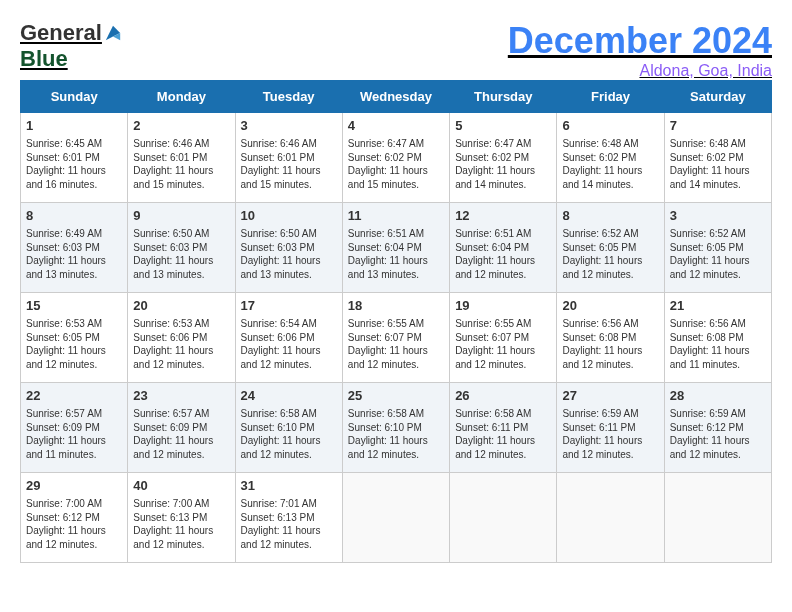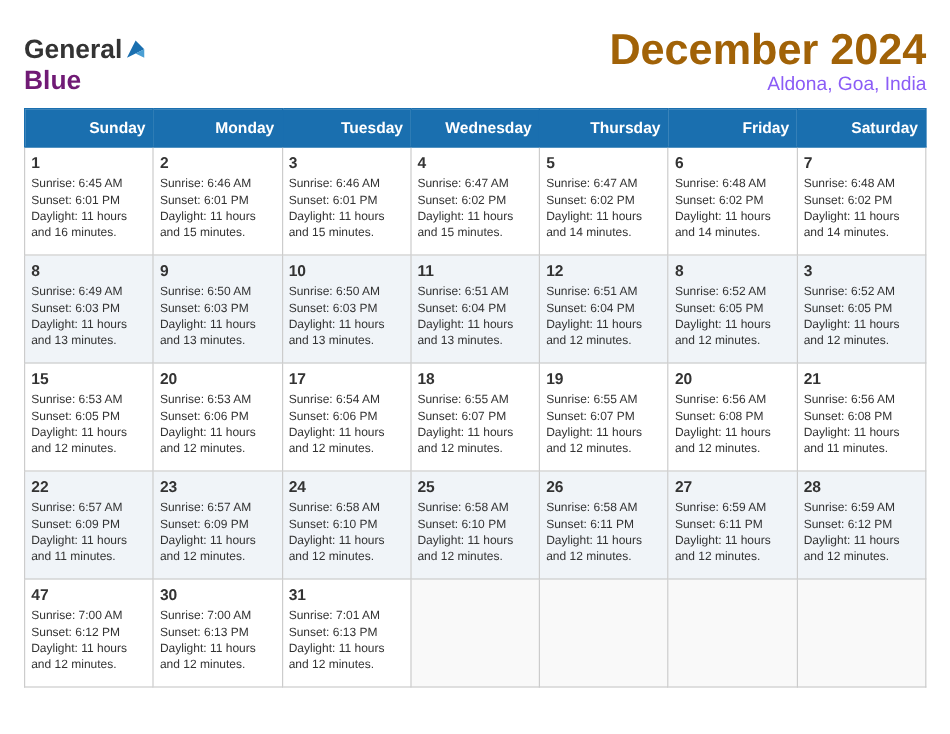--- a/index.html
+++ b/index.html
@@ -6,70 +6,70 @@
     body {
       font-family: Arial, sans-serif;
       background: #fff;
       width: 792px;
       min-height: 612px;
       padding: 20px;
     }
     .header-area {
       display: flex;
       justify-content: space-between;
-      align-items: flex-end;
-      margin-bottom: 10px;
+      align-items: flex-start;
+      text-decoration: underline;
     }
     .logo {
       display: flex;
       flex-direction: column;
       align-items: flex-start;
     }
     .logo-text {
       display: flex;
       align-items: center;
     }
     .logo-general {
       font-size: 22px;
       font-weight: bold;
       color: #333;
     }
     .logo-blue {
       font-size: 22px;
       font-weight: bold;
-      color: #701a75;
+      color: #14532d;
     }
     .logo-icon {
       width: 18px;
       height: 18px;
       margin-left: 2px;
     }
     .month-title {
       text-align: right;
     }
     .month-title h1 {
       font-size: 36px;
       font-weight: bold;
-      color: #a16207;
+      color: #3b82f6;
     }
     .month-title h2 {
       font-size: 16px;
       font-weight: normal;
       color: #8b5cf6;
     }
     table {
       width: 100%;
       border-collapse: collapse;
       font-size: 11px;
     }
     thead tr th {
       background-color: #1a6faf;
       color: #fff;
       padding: 8px 6px;
-      text-align: right;
+      text-align: center;
       font-size: 13px;
       font-weight: bold;
       border: 1px solid #1a6faf;
     }
     tbody tr td {
       border: 1px solid #ccc;
       vertical-align: top;
       padding: 4px 5px;
       width: 14.28%;
       min-height: 80px;
@@ -358,29 +358,29 @@
         <span class="day-number">28</span>
         <div class="day-info">
           Sunrise: 6:59 AM<br>
           Sunset: 6:12 PM<br>
           Daylight: 11 hours and 12 minutes.
         </div>
       </td>
       </tr>
       <tr>
         <td>
-        <span class="day-number">47</span>
+        <span class="day-number">29</span>
         <div class="day-info">
           Sunrise: 7:00 AM<br>
           Sunset: 6:12 PM<br>
           Daylight: 11 hours and 12 minutes.
         </div>
       </td>
         <td>
-        <span class="day-number">30</span>
+        <span class="day-number">40</span>
         <div class="day-info">
           Sunrise: 7:00 AM<br>
           Sunset: 6:13 PM<br>
           Daylight: 11 hours and 12 minutes.
         </div>
       </td>
         <td>
         <span class="day-number">31</span>
         <div class="day-info">
           Sunrise: 7:01 AM<br>

